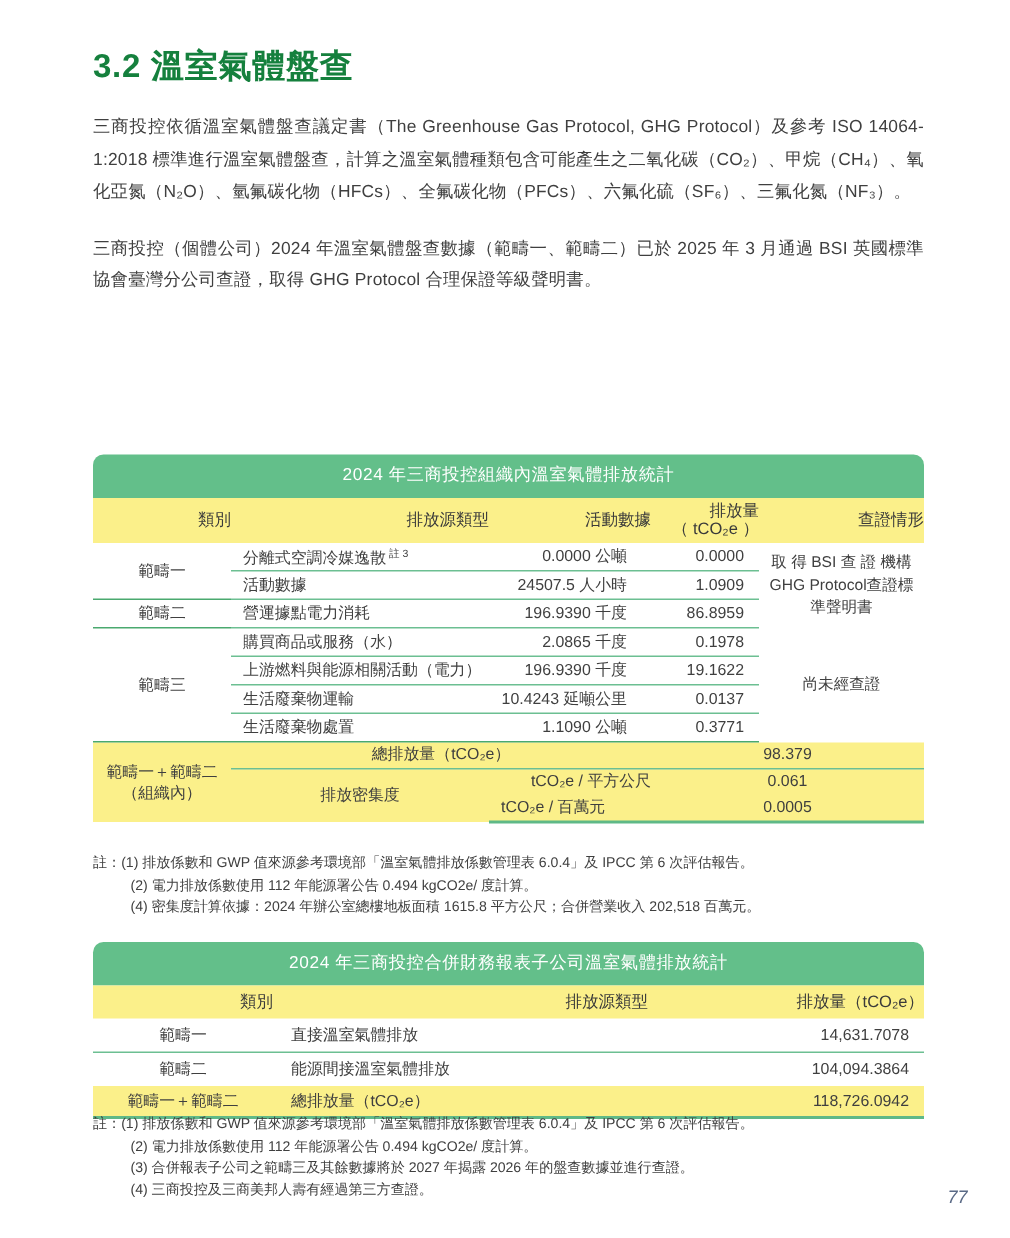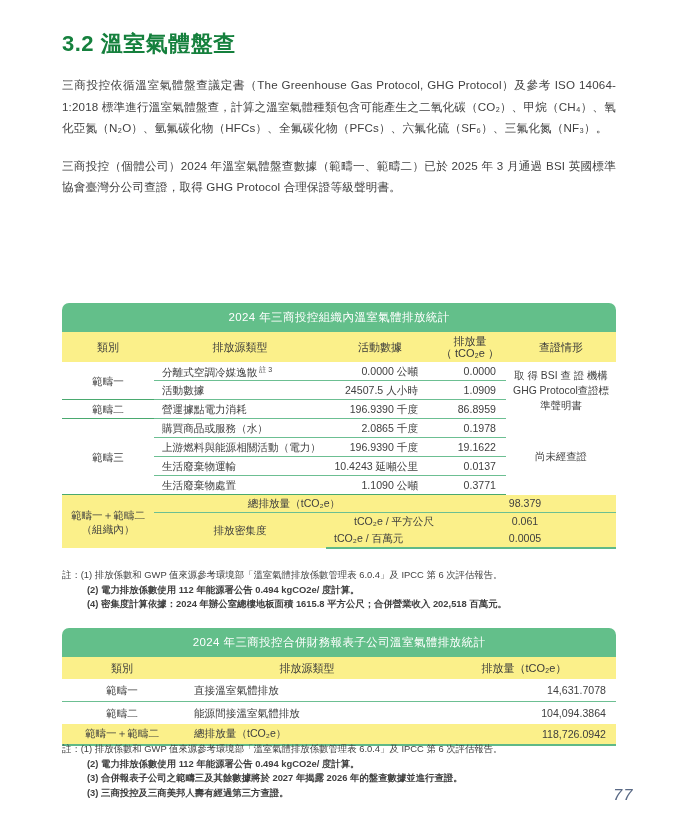--- a/index.html
+++ b/index.html
@@ -70,20 +70,21 @@
     width: 554px;
     border-collapse: collapse;
     font-size: 10.6px;
     color: #3f3f3f;
     table-layout: fixed;
   }
   table.gx td, table.gx th {
     padding: 0;
     font-weight: normal;
     vertical-align: middle;
+    text-align: right;
   }
   .hdr-row td {
     background: #fbf08a;
     text-align: center;
     height: 30px;
     font-size: 11px;
     color: #3a3a3a;
     line-height: 13px;
   }
   .hdr-row td.hdr-tall { line-height: 12.5px; }
@@ -131,36 +132,36 @@
 
   
   .notes {
     width: 560px;
     font-size: 9.4px;
     line-height: 14.5px;
     color: #3f3f3f;
     margin-top: 5px;
   }
   .notes .nline { display: block; white-space: nowrap; }
-  .notes .nline.indent { padding-left: 25px; font-weight: bold; }
+  .notes .nline.indent { padding-left: 25px; }
 
   
   #table1-block { position: absolute; left: 62px; top: 303px; }
   #notes1 { position: absolute; left: 62px; top: 563px; }
   #table2-block { position: absolute; left: 62px; top: 628px; }
   #notes2 { position: absolute; left: 62px; top: 737px; }
 
   .page-number {
     position: absolute;
-    right: 40px;
+    right: 28px;
     bottom: 20px;
-    font-size: 17px;
+    font-size: 12px;
     font-style: italic;
     color: #5a6a86;
-    font-family: Liberation Mono, monospace;
+    font-family: Liberation Sans, sans-serif;
   }
 </style>
 </head>
 <body>
 
 <div class="page">
 
   <h1 class="section-heading">3.2 溫室氣體盤查</h1>
 
   <div class="body-wrap">
@@ -295,18 +296,18 @@
           <td class="r">118,726.0942</td>
         </tr>
       </tbody>
     </table>
   </div>
 
   <div id="notes2" class="notes">
     <span class="nline">註：(1) 排放係數和 GWP 值來源參考環境部「溫室氣體排放係數管理表 6.0.4」及 IPCC 第 6 次評估報告。</span>
     <span class="nline indent">(2) 電力排放係數使用 112 年能源署公告 0.494 kgCO2e/ 度計算。</span>
     <span class="nline indent">(3) 合併報表子公司之範疇三及其餘數據將於 2027 年揭露 2026 年的盤查數據並進行查證。</span>
-    <span class="nline indent">(3) 三商投控及三商美邦人壽有經過第三方查證。</span>
+    <span class="nline indent">(4) 三商投控及三商美邦人壽有經過第三方查證。</span>
   </div>
 
   <div class="page-number">77</div>
 
 </div>
 
 </body></html>

